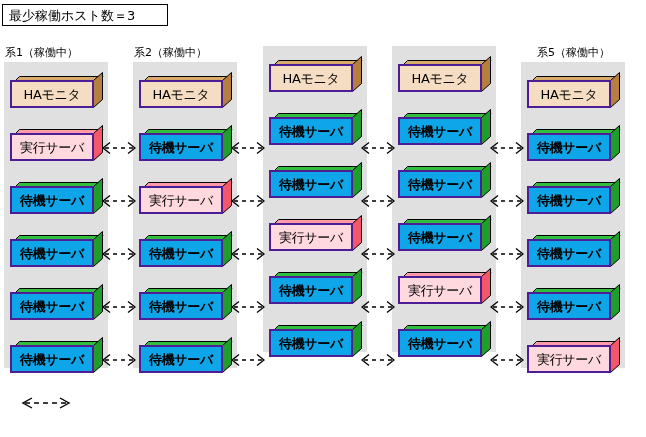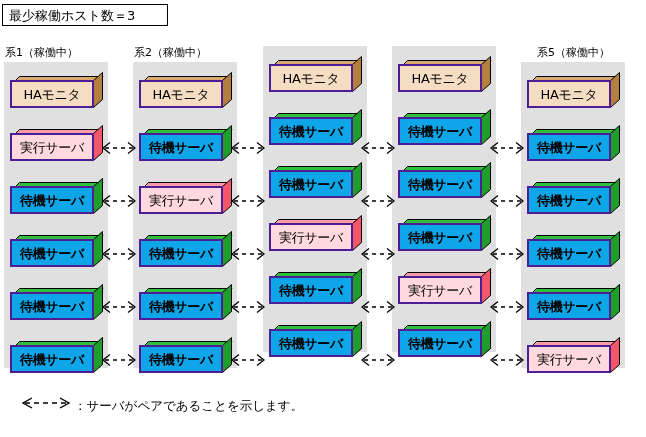--- a/index.html
+++ b/index.html
@@ -600,15 +600,14 @@
 
 <div id="legend">
   <div class="legend-row">
     <span>
       <svg width="52" height="14" viewBox="0 0 52 14">
         <polyline points="12,2 3,7 12,12" fill="none" stroke="#000" stroke-width="1.4"></polyline>
         <polyline points="40,2 49,7 40,12" fill="none" stroke="#000" stroke-width="1.4"></polyline>
         <line x1="5" y1="7" x2="47" y2="7" stroke="#000" stroke-width="1.4" stroke-dasharray="5,4"></line>
       </svg>
     </span>
-    <span class="legend-text">：サーバがペアであることを示します。</span>
   </div>
 </div>
 
 </body></html>

